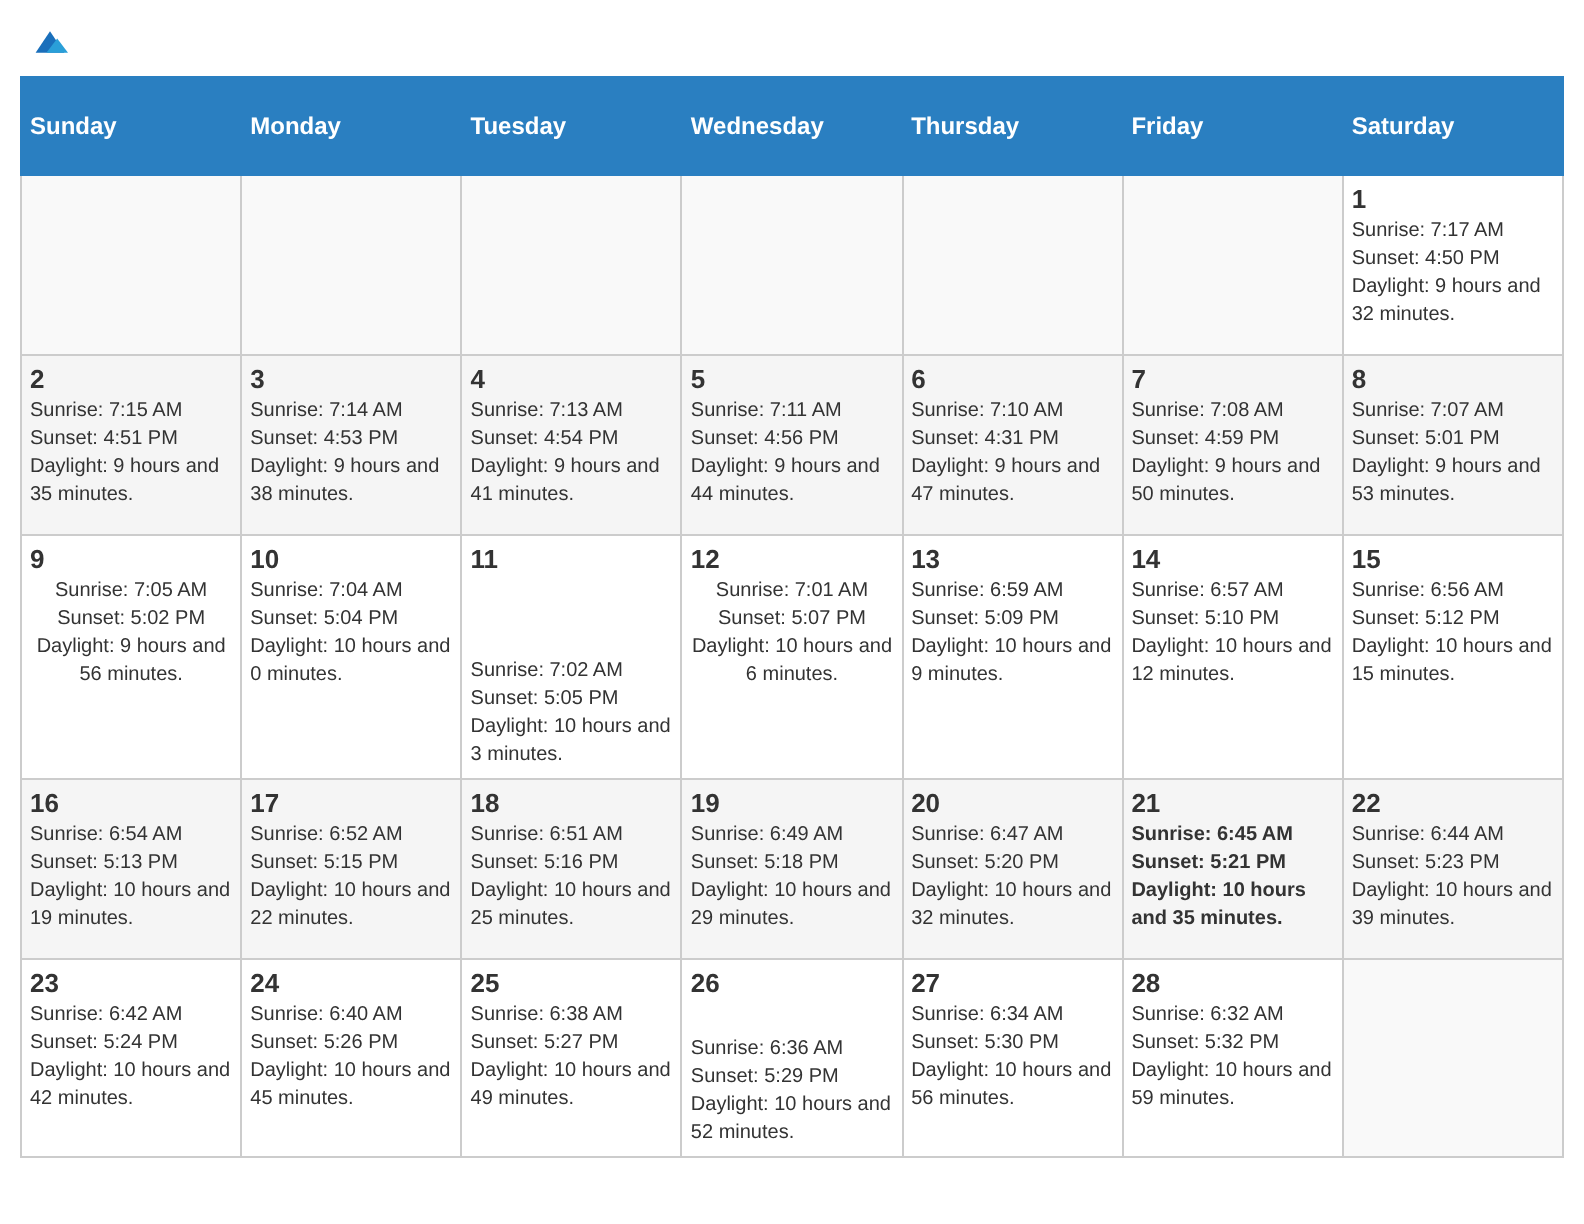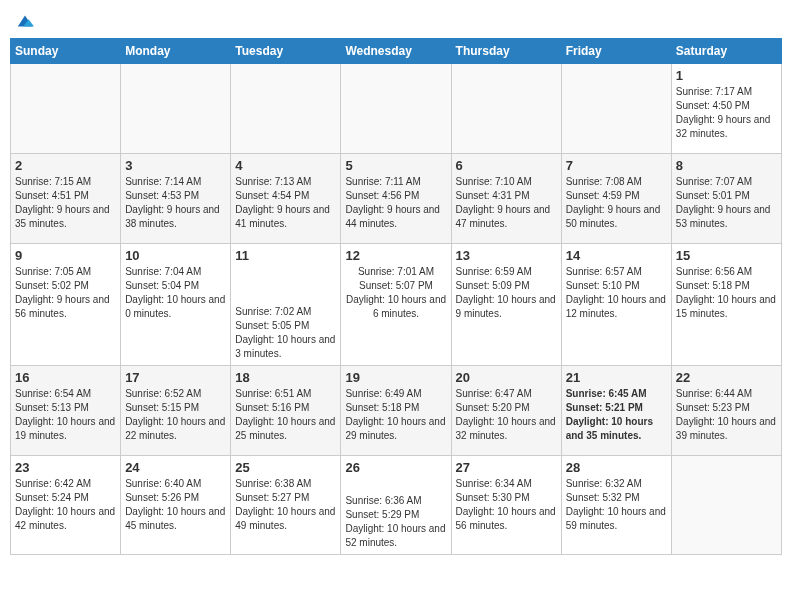--- a/index.html
+++ b/index.html
@@ -56,21 +56,21 @@
     .calendar {
       width: 100%;
       border-collapse: collapse;
       border: 1px solid #ccc;
     }
     .calendar th {
       background: #2a7fc1;
       color: #fff;
       font-size: 12px;
       font-weight: bold;
-      padding: 5px 4px;
+      padding: 17px 4px;
       text-align: left;
       border: 1px solid #2a7fc1;
     }
     .calendar td {
       vertical-align: top;
       border: 1px solid #ccc;
       padding: 4px 4px;
       width: 14.28%;
       min-height: 90px;
       height: 90px;
@@ -188,21 +188,21 @@
         <td>
           <span class="day-num">8</span>
           <div class="day-info" style="white-space: pre-line;">Sunrise: 7:07 AM
 Sunset: 5:01 PM
 Daylight: 9 hours and 53 minutes.</div>
         </td>
       </tr>
       <tr>
         <td>
           <span class="day-num">9</span>
-          <div class="day-info" style="white-space: pre-line;">Sunrise: 7:05 AM
+          <div class="day-info" style="white-space: pre-line; text-align: center;">Sunrise: 7:05 AM
 Sunset: 5:02 PM
 Daylight: 9 hours and 56 minutes.</div>
         </td>
         <td>
           <span class="day-num">10</span>
           <div class="day-info" style="white-space: pre-line;">Sunrise: 7:04 AM
 Sunset: 5:04 PM
 Daylight: 10 hours and 0 minutes.</div>
         </td>
         <td>
@@ -225,21 +225,21 @@
         </td>
         <td>
           <span class="day-num">14</span>
           <div class="day-info" style="white-space: pre-line;">Sunrise: 6:57 AM
 Sunset: 5:10 PM
 Daylight: 10 hours and 12 minutes.</div>
         </td>
         <td>
           <span class="day-num">15</span>
           <div class="day-info" style="white-space: pre-line;">Sunrise: 6:56 AM
-Sunset: 5:18 PM
+Sunset: 5:12 PM
 Daylight: 10 hours and 15 minutes.</div>
         </td>
       </tr>
       <tr>
         <td>
           <span class="day-num">16</span>
           <div class="day-info" style="white-space: pre-line;">Sunrise: 6:54 AM
 Sunset: 5:13 PM
 Daylight: 10 hours and 19 minutes.</div>
         </td>

